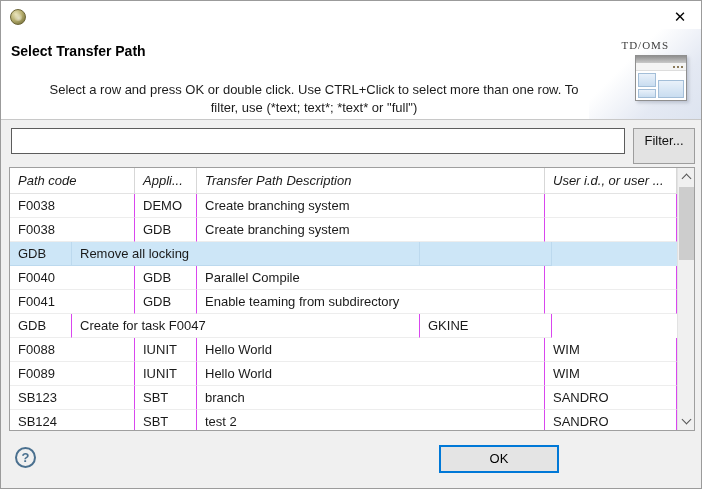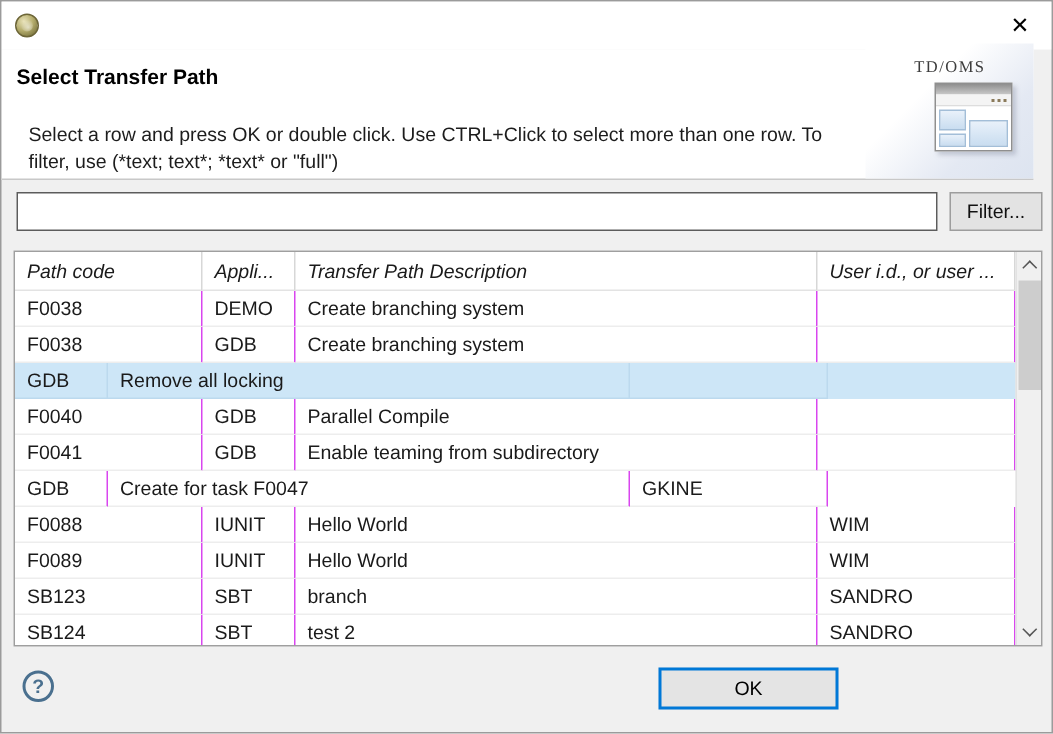--- a/index.html
+++ b/index.html
@@ -24,22 +24,22 @@
     content:""; position:absolute; left:3px; top:3px; width:8px; height:8px; border-radius:50%;
     background:radial-gradient(circle at 60% 65%, rgba(255,255,255,.55), rgba(255,255,255,0) 70%);
   }
   .close-btn {
     position:absolute; top:4px; right:4px; width:34px; height:24px;
     display:flex; align-items:center; justify-content:center;
     font-size:15px; color:#000; cursor:default;
   }
   
   .banner {
-    position:absolute; top:32px; left:0; right:12px; height:87px;
-    background:#fff; border-bottom:1px solid #c8c8c8;
+    position:absolute; top:32px; left:0; right:0; height:87px;
+    background:#fff; border-bottom:1px solid #c8c8c8;text-align:center;
   }
   .dlg-title { position:absolute; left:10px; top:10px; font-size:14px; font-weight:bold; color:#000; }
   .dlg-desc  { position:absolute; left:18px; top:48px; font-size:13px; line-height:18px; color:#1c1c1c; width:590px; }
   .logo {
     position:absolute; top:-4px; right:0; width:112px; height:90px;
     background:linear-gradient(135deg, #ffffff 35%, #e4e9f3 70%, #dde4f0 100%);
   }
   .logo-text {
     position:absolute; top:10px; right:32px;
     font-family:"Liberation Serif", serif; font-size:11px; letter-spacing:1px; color:#3c3c3c;
@@ -57,21 +57,21 @@
   .p1 { left:2px; top:2px; width:18px; height:14px; }
   .p2 { left:2px; top:18px; width:18px; height:9px; }
   .p3 { left:22px; top:9px; width:26px; height:18px; }
   
   .filter-input {
     position:absolute; left:10px; top:127px; width:614px; height:26px;
     border:1px solid #5c5c5c; background:#fff; font-family:inherit; font-size:13px; padding:0 6px;
     outline:none;
   }
   .filter-btn {
-    position:absolute; left:632px; top:127px; width:62px; height:26px;
+    position:absolute; left:632px; top:127px; width:62px; height:36px;
     background:#e3e3e3; border:1px solid #9d9d9d; font-family:inherit; font-size:13px; color:#111;
     text-align:center; line-height:24px;
   }
   
   .table {
     position:absolute; left:8px; top:166px; width:686px; height:264px;
     background:#fff; border:1px solid #9f9f9f; overflow:hidden;
   }
   .thead { display:flex; height:26px; line-height:26px; background:#fff;font-style:italic; }
   .thead .cell { border-right:1px solid #d7d7d7; border-bottom:1px solid #e3e3e3; color:#1a1a1a; }

